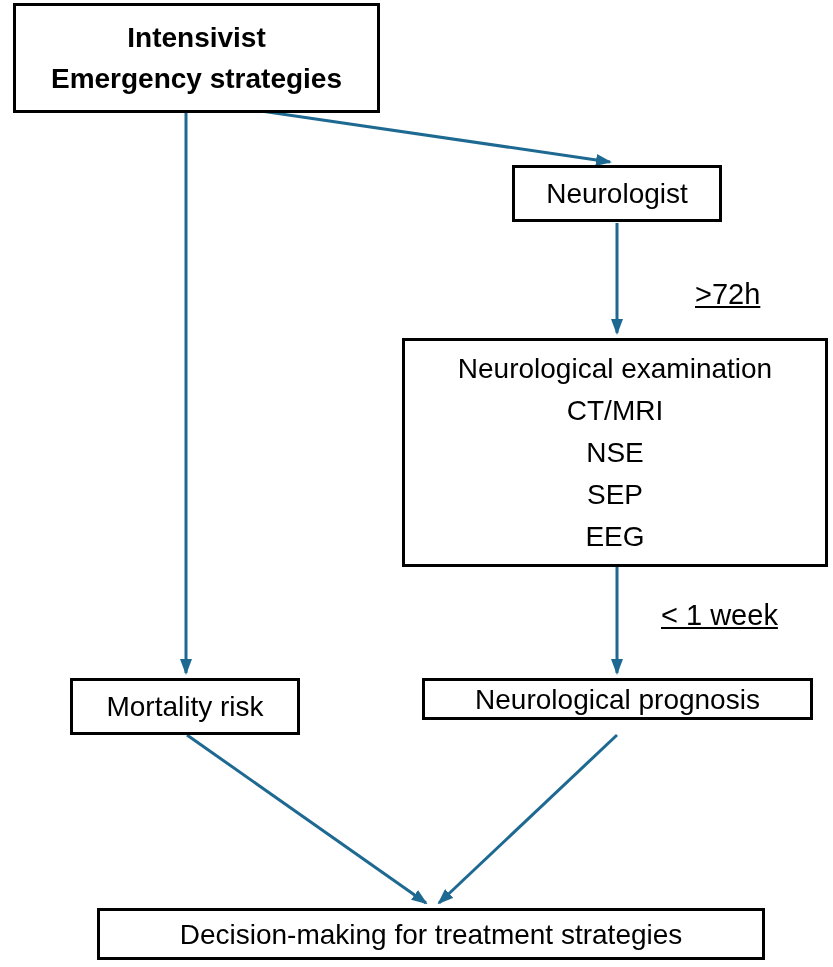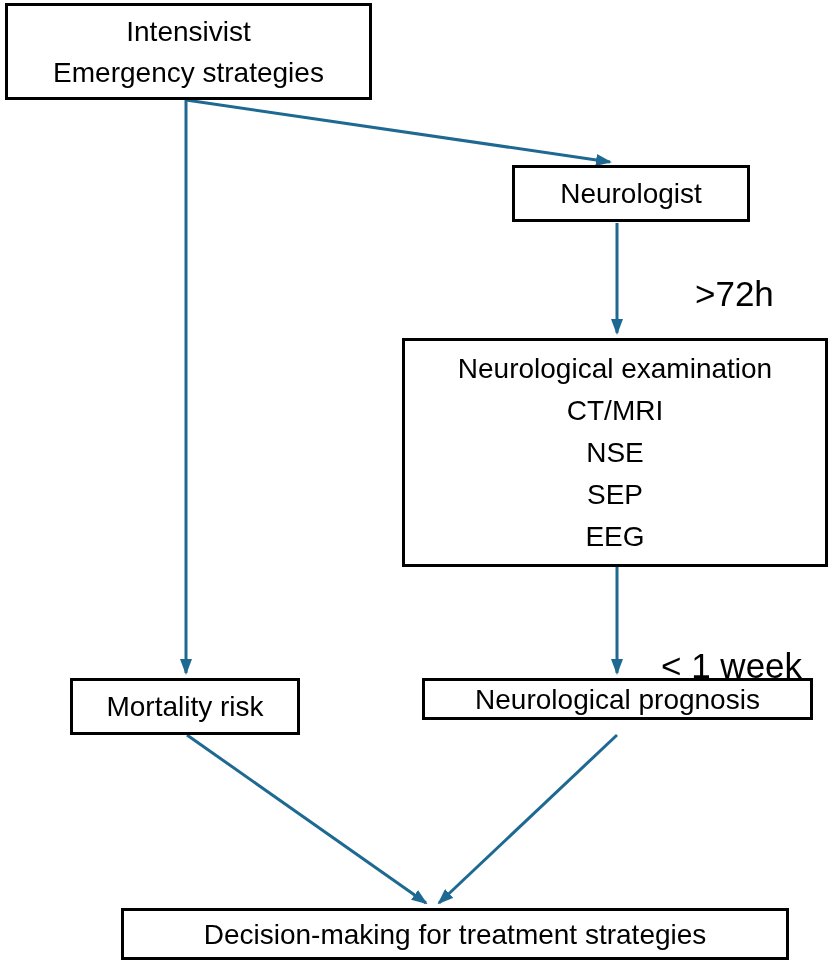--- a/index.html
+++ b/index.html
@@ -24,33 +24,34 @@
     position:absolute;
     box-sizing:border-box;
     border:3px solid var(--border-color);
     background:var(--bg-color);
     display:flex;flex-direction:column;
     align-items:center;justify-content:center;
     text-align:center;
     font-size:28px;line-height:41px;
     white-space:nowrap;
   }
-  .node-intensivist{left:5px;top:3px;width:367px;height:97px;}
-  .node-neurologist{left:512px;top:165px;width:238px;height:57px;}
+  .node-intensivist{left:13px;top:3px;width:367px;height:110px;font-weight:bold;}
+  .node-neurologist{left:512px;top:165px;width:210px;height:57px;}
   .node-examination{left:402px;top:338px;width:426px;height:229px;line-height:42px;}
   .node-mortality{left:70px;top:678px;width:230px;height:57px;}
   .node-prognosis{left:422px;top:678px;width:391px;height:42px;}
-  .node-decision{left:97px;top:908px;width:668px;height:52px;margin-left:24px;}
+  .node-decision{left:97px;top:908px;width:668px;height:52px;}
   .edge-label{
     position:absolute;
-    font-size:35px;line-height:30px;
+    font-size:29px;line-height:30px;
     white-space:nowrap;
+    text-decoration:underline;
   }
   .label-72h{left:695px;top:279px;}
-  .label-week{left:661px;top:651px;}
+  .label-week{left:661px;top:600px;}
 </style>
 </head>
 <body>
 
 <div class="canvas">
 
   <svg class="arrows" viewBox="0 0 833 967" xmlns="http://www.w3.org/2000/svg">
     <defs>
       <marker id="arrowhead" markerUnits="userSpaceOnUse" markerWidth="16" markerHeight="12" refX="14" refY="6" orient="auto">
         <polygon points="0 0, 16 6, 0 12"></polygon>

